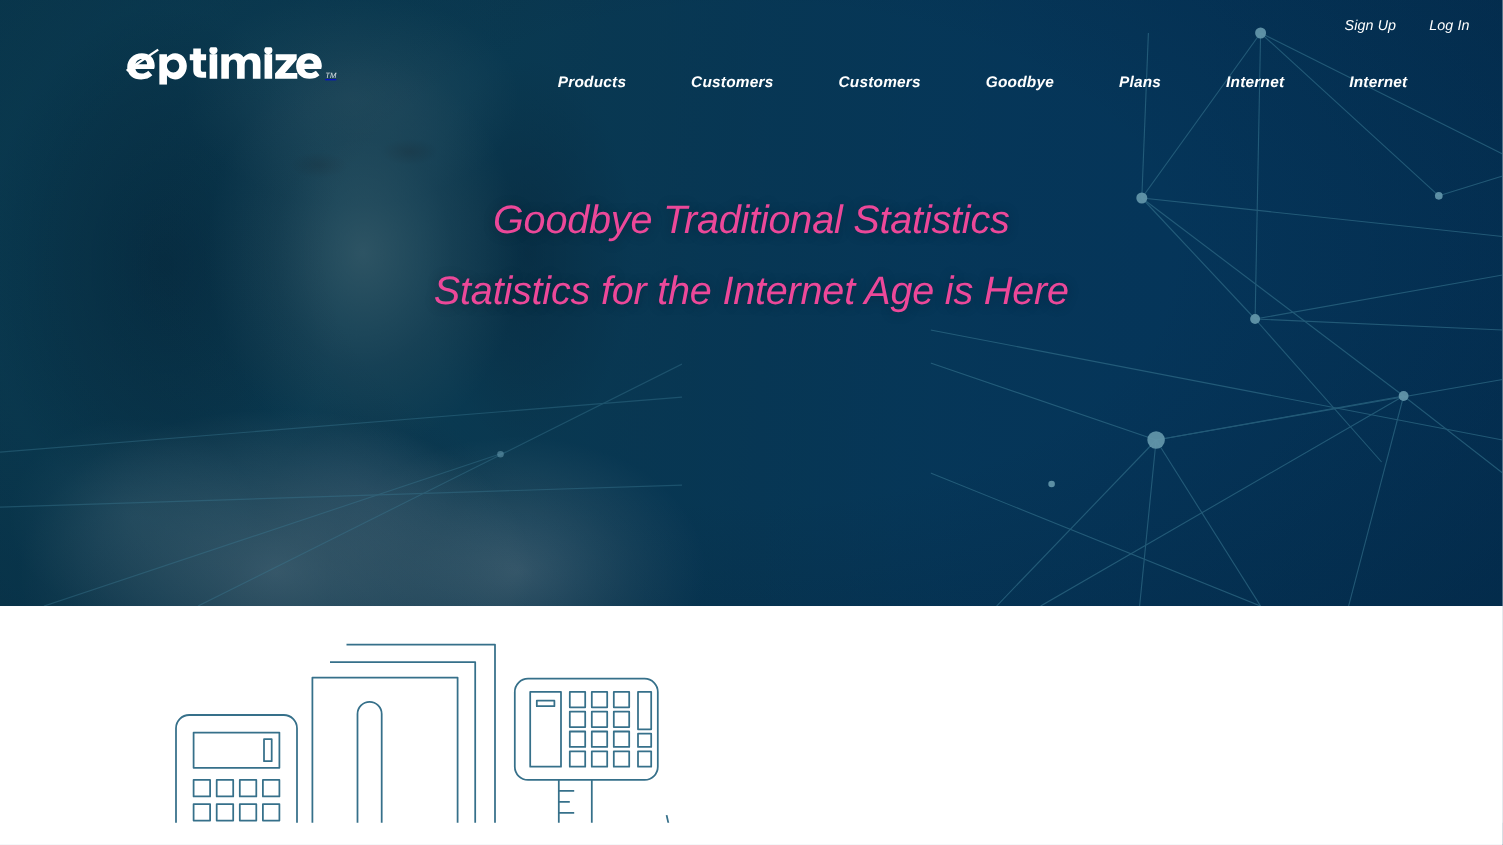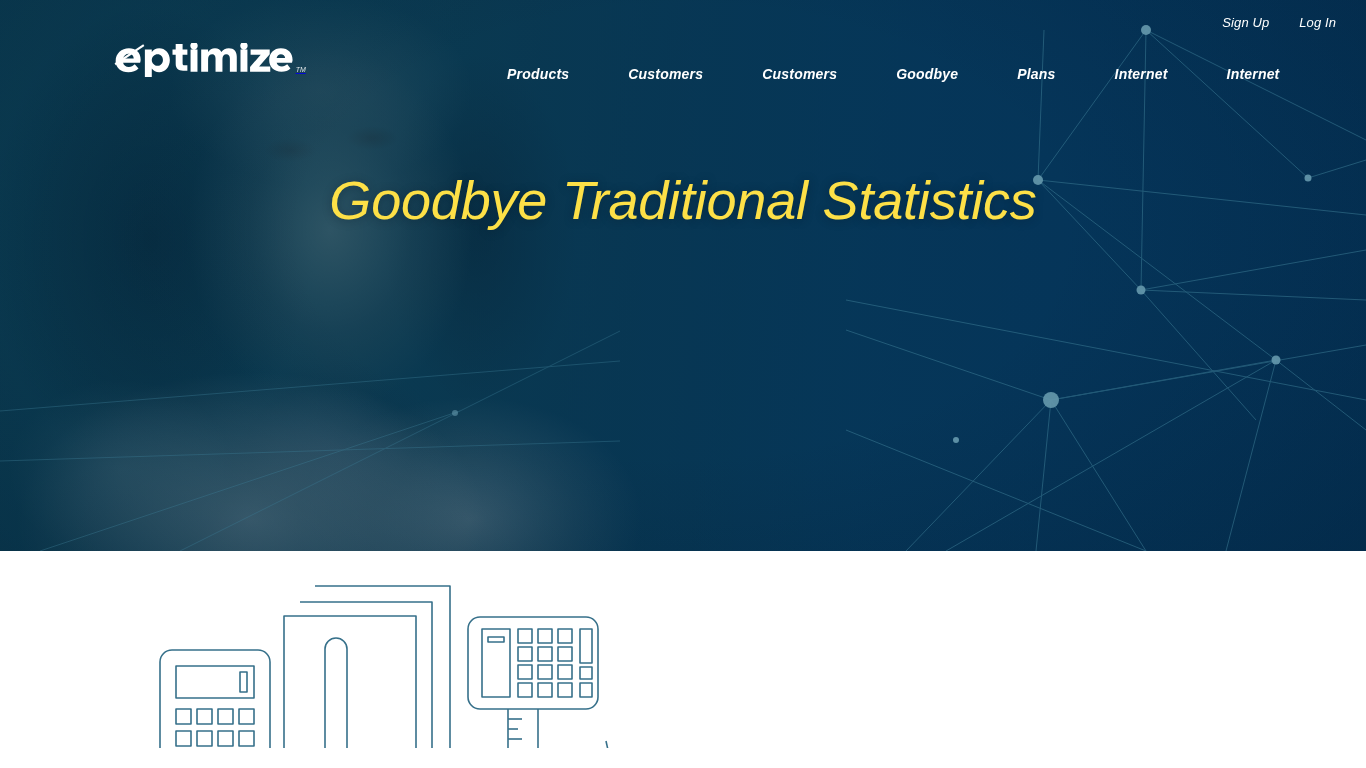--- a/index.html
+++ b/index.html
@@ -96,22 +96,22 @@
     text-decoration:none; letter-spacing:0.2px;
     padding:0 27px; white-space:nowrap; cursor:pointer;
   }
 
   
   .hero-content {
     position:absolute; left:0; right:0; top:168px;
     text-align:center; z-index:15;
   }
   .hero-title {
-    color:#fde047;
-    font-size:54px;
+    color:#ec4899;
+    font-size:36px;
     font-weight:300;
     line-height:64px;
     letter-spacing:-0.2px;
     text-shadow:0 1px 10px rgba(0,20,35,0.35);
   }
   .hero-title .line { display:block; }
 
   .watch-btn {
     display:inline-block;
     margin-top:40px;
@@ -239,20 +239,21 @@
         <a class="nav-link" href="#">Goodbye</a>
         <a class="nav-link" href="#">Plans</a>
         <a class="nav-link" href="#">Internet</a>
         <a class="nav-link" href="#">Internet</a>
       </div>
     </nav>
 
     <div class="hero-content">
       <h1 class="hero-title">
         <span class="line">Goodbye Traditional Statistics</span>
+        <span class="line">Statistics for the Internet Age is Here</span>
       </h1>
     </div>
   </section>
 
   <section class="section-white">
     <svg class="illustration" width="480" height="209" viewBox="0 0 480 209">
       <g fill="none" stroke="#36708a" stroke-width="1.6" stroke-linejoin="round">
 
         <path d="M175 27 H310 V209"></path>
 

